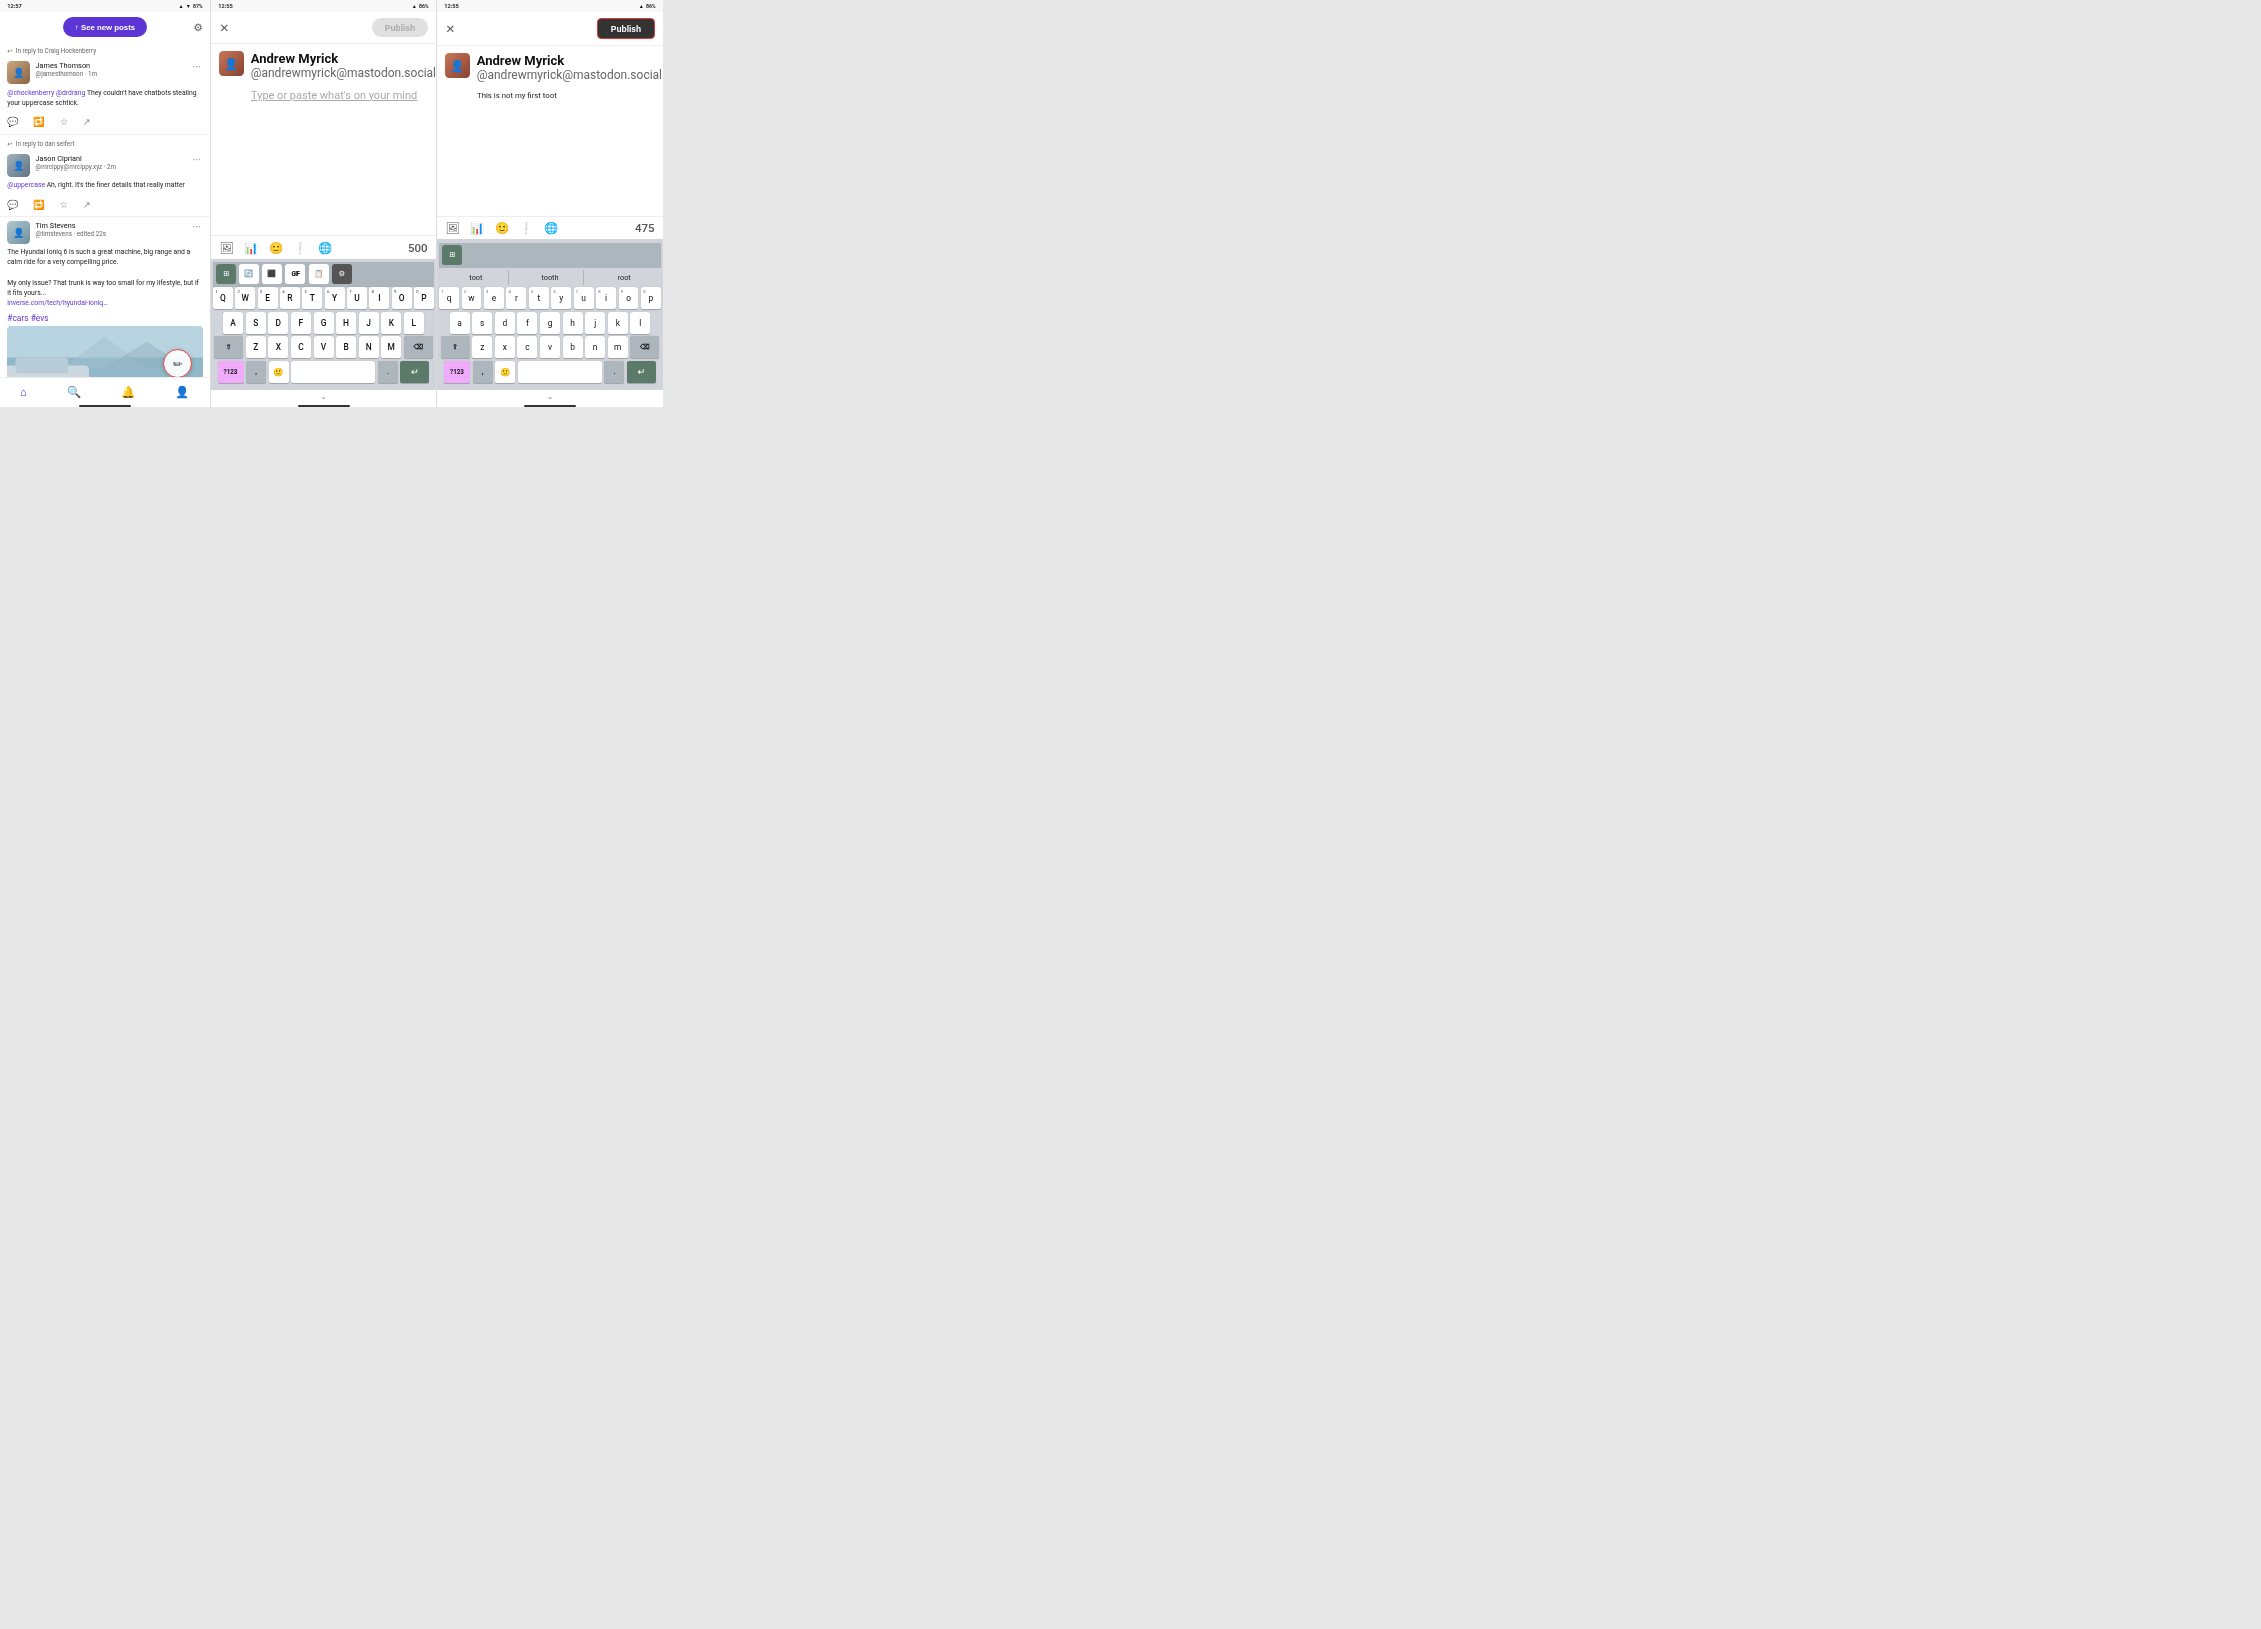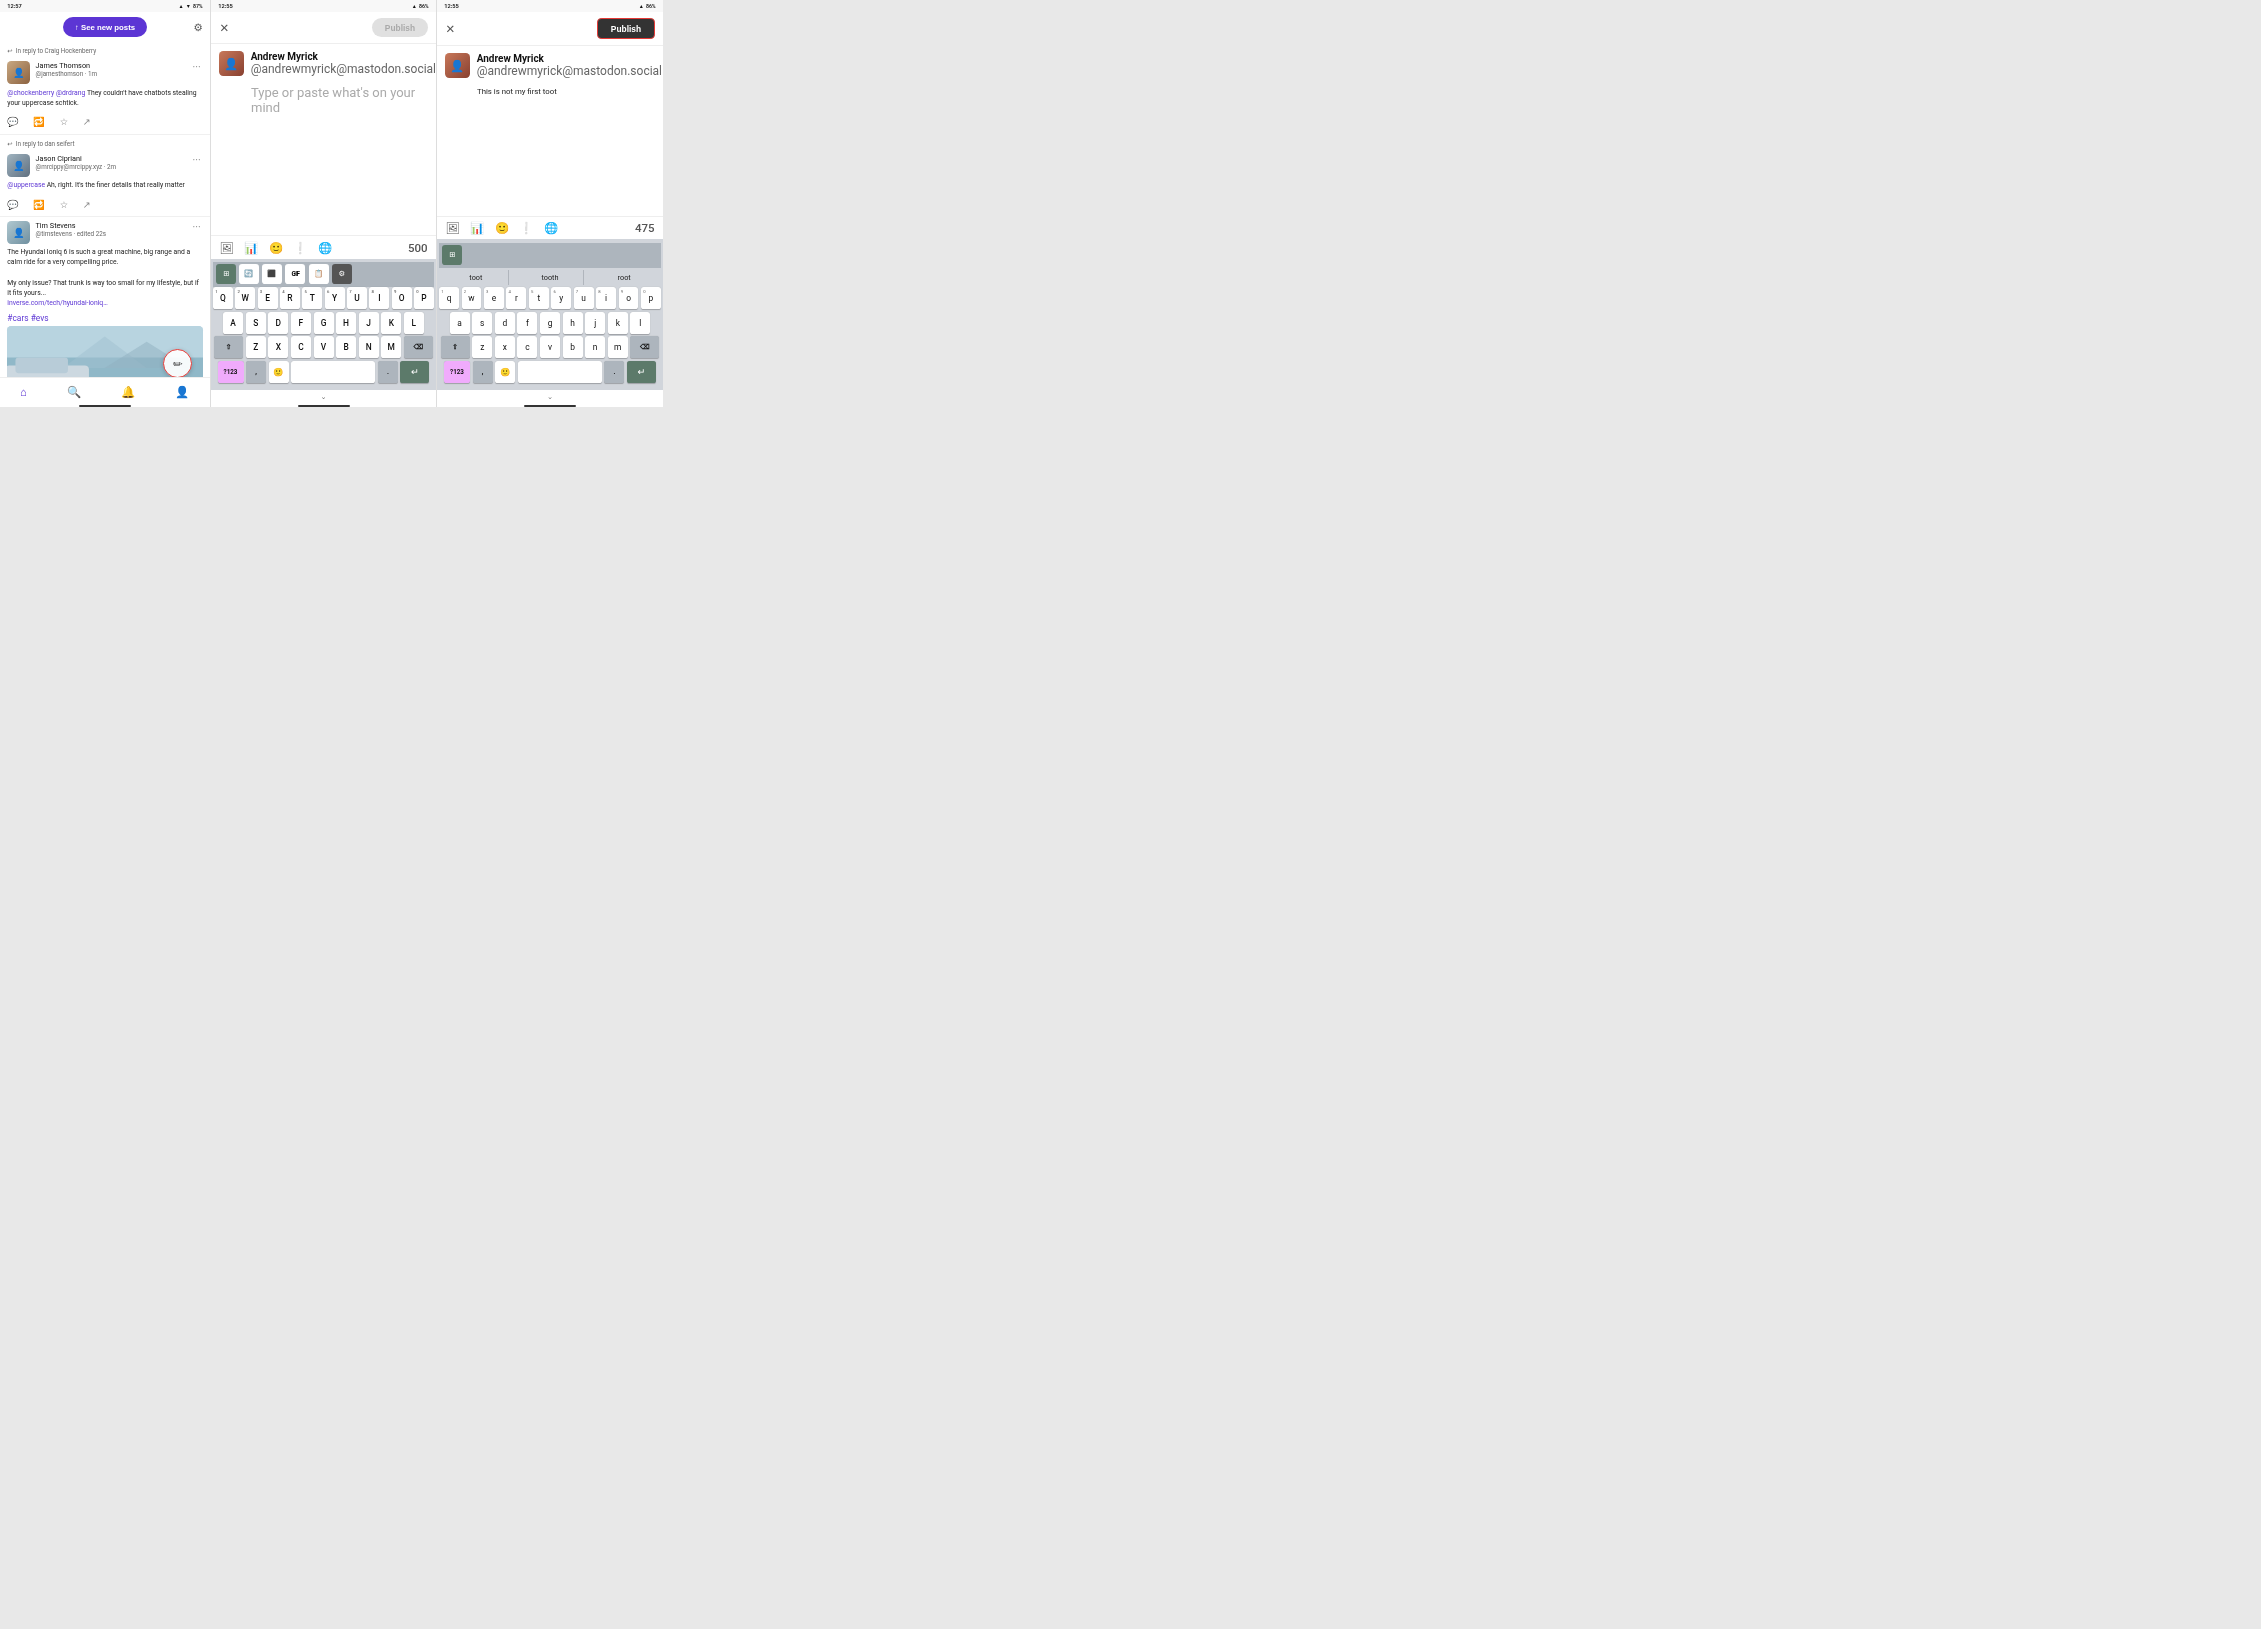--- a/index.html
+++ b/index.html
@@ -271,32 +271,33 @@
       display: flex;
       align-items: center;
       justify-content: center;
       font-size: 11.5px;
     }
     .compose-user-info {
       flex: 1;
     }
     .compose-name {
       font-weight: 700;
-      font-size: 10px;
+      font-size: 13px;
       color: #111;
     }
     .compose-handle {
       font-size: 12px;
       color: #666;
     }
     .compose-input {
       padding: 4.2px 8.4px 4.2px 40px;
-      font-size: 13px;
+      font-size: 11px;
       color: #aaa;
       min-height: 31px;
+      text-decoration: underline;
     }
 
     .toolbar-icons {
       display: flex;
       align-items: center;
       padding: 4.2px 8.4px;
       border-top: 0.5px solid #eee;
       gap: 10.4px;
     }
     .toolbar-icons span {

